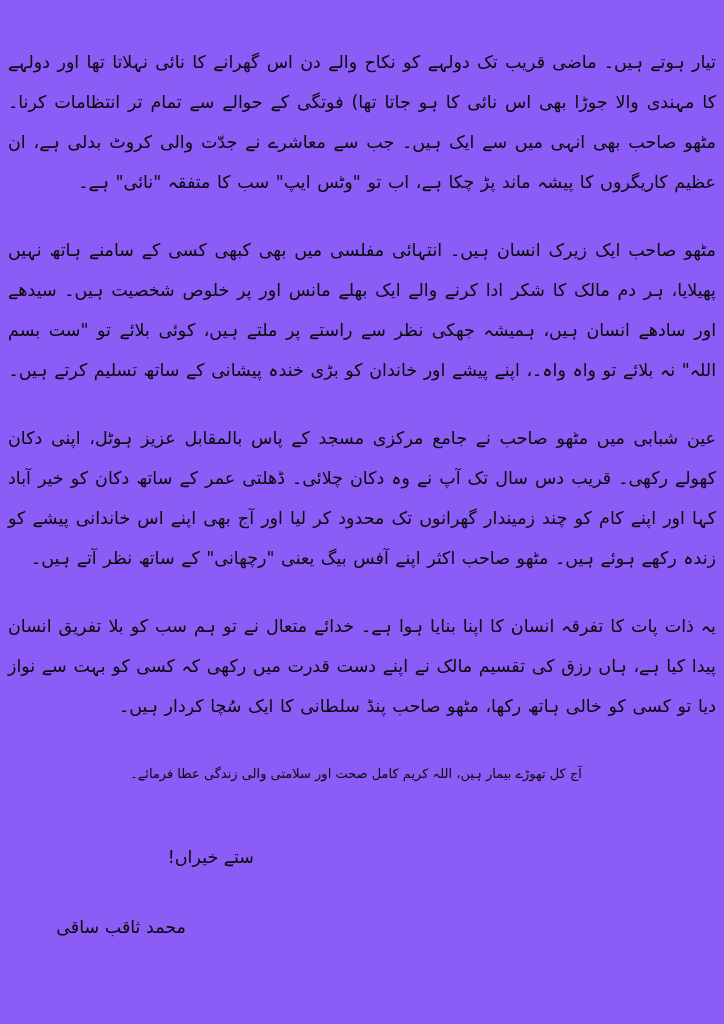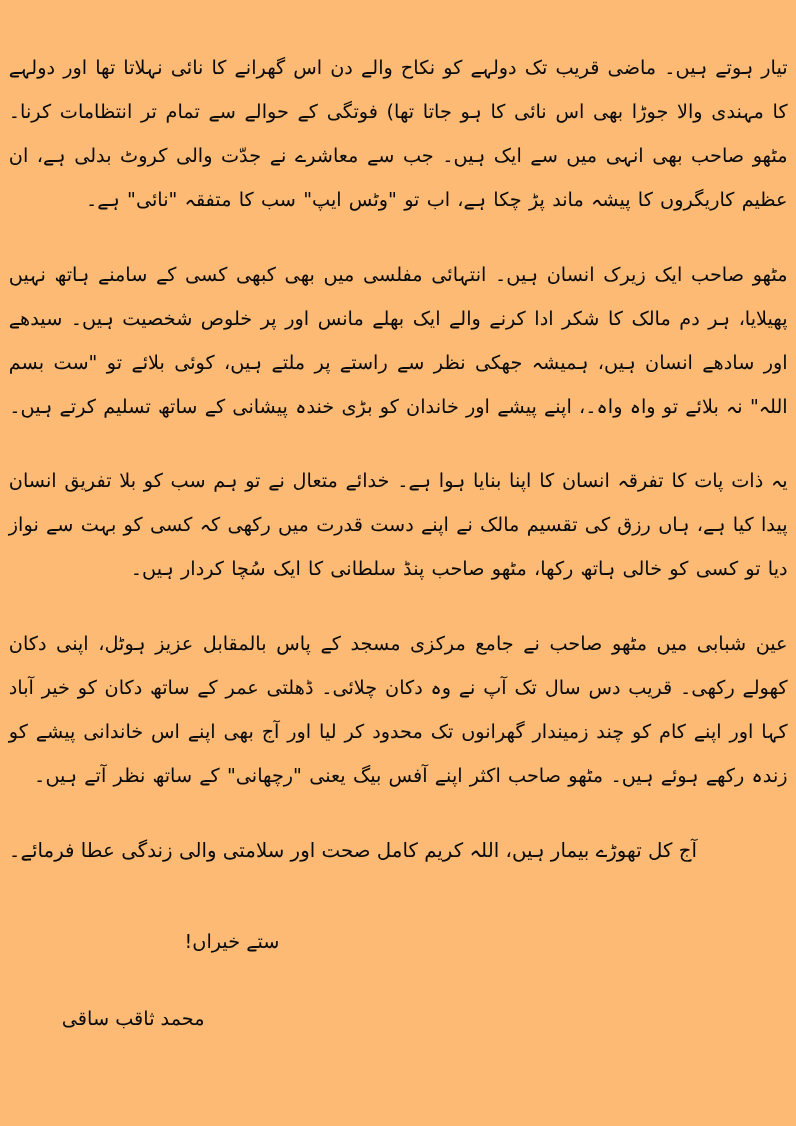--- a/index.html
+++ b/index.html
@@ -5,40 +5,40 @@
   html, body {
     margin: 0;
     padding: 0;
     background: #e8e8e8;
   }
   .page {
     position: relative;
     width: 724px;
     height: 1024px;
     margin: 0 auto;
-    background: #fdba74;
+    background: #8b5cf6;
     box-sizing: border-box;
     padding: 42px 8px 0 8px;
     direction: rtl;
     color: #0a0a0a;
     font-family: "DejaVu Sans", "Liberation Serif", sans-serif;
     overflow: hidden;
   }
   .para {
     font-size: 17.5px;
     line-height: 40px;
     text-align: justify;
     text-align-last: right;
     margin: 0 0 28px 0;
     word-spacing: 1px;
   }
   .closing-line {
-    font-size: 18px;
+    font-size: 13px;
     line-height: 40px;
-    text-align: left;
+    text-align: center;
     margin: 6px 12px 46px 0;
   }
   .signoff {
     font-size: 17.5px;
     line-height: 34px;
     text-align: right;
     padding-left: 0;
   }
   .signoff-greeting {
     padding-right: 462px;
@@ -52,23 +52,23 @@
 </head>
 <body>
 
 <div class="page">
   <div>
 
     <p class="para">تیار ہوتے ہیں۔ ماضی قریب تک دولہے کو نکاح والے دن اس گھرانے کا نائی نہلاتا تھا اور دولہے کا مہندی والا جوڑا بھی اس نائی کا ہو جاتا تھا) فوتگی کے حوالے سے تمام تر انتظامات کرنا۔ مٹھو صاحب بھی انہی میں سے ایک ہیں۔ جب سے معاشرے نے جدّت والی کروٹ بدلی ہے، ان عظیم کاریگروں کا پیشہ ماند پڑ چکا ہے، اب تو "وٹس ایپ" سب کا متفقہ "نائی" ہے۔</p>
 
     <p class="para">مٹھو صاحب ایک زیرک انسان ہیں۔ انتہائی مفلسی میں بھی کبھی کسی کے سامنے ہاتھ نہیں پھیلایا، ہر دم مالک کا شکر ادا کرنے والے ایک بھلے مانس اور پر خلوص شخصیت ہیں۔ سیدھے اور سادھے انسان ہیں، ہمیشہ جھکی نظر سے راستے پر ملتے ہیں، کوئی بلائے تو "ست بسم اللہ" نہ بلائے تو واہ واہ۔، اپنے پیشے اور خاندان کو بڑی خندہ پیشانی کے ساتھ تسلیم کرتے ہیں۔</p>
 
+    <p class="para">عین شبابی میں مٹھو صاحب نے جامع مرکزی مسجد کے پاس بالمقابل عزیز ہوٹل، اپنی دکان کھولے رکھی۔ قریب دس سال تک آپ نے وہ دکان چلائی۔ ڈھلتی عمر کے ساتھ دکان کو خیر آباد کہا اور اپنے کام کو چند زمیندار گھرانوں تک محدود کر لیا اور آج بھی اپنے اس خاندانی پیشے کو زندہ رکھے ہوئے ہیں۔ مٹھو صاحب اکثر اپنے آفس بیگ یعنی "رچھانی" کے ساتھ نظر آتے ہیں۔</p>
+
     <p class="para">یہ ذات پات کا تفرقہ انسان کا اپنا بنایا ہوا ہے۔ خدائے متعال نے تو ہم سب کو بلا تفریق انسان پیدا کیا ہے، ہاں رزق کی تقسیم مالک نے اپنے دست قدرت میں رکھی کہ کسی کو بہت سے نواز دیا تو کسی کو خالی ہاتھ رکھا، مٹھو صاحب پنڈ سلطانی کا ایک سُچا کردار ہیں۔</p>
-
-    <p class="para">عین شبابی میں مٹھو صاحب نے جامع مرکزی مسجد کے پاس بالمقابل عزیز ہوٹل، اپنی دکان کھولے رکھی۔ قریب دس سال تک آپ نے وہ دکان چلائی۔ ڈھلتی عمر کے ساتھ دکان کو خیر آباد کہا اور اپنے کام کو چند زمیندار گھرانوں تک محدود کر لیا اور آج بھی اپنے اس خاندانی پیشے کو زندہ رکھے ہوئے ہیں۔ مٹھو صاحب اکثر اپنے آفس بیگ یعنی "رچھانی" کے ساتھ نظر آتے ہیں۔</p>
 
     <p class="closing-line">آج کل تھوڑے بیمار ہیں، اللہ کریم کامل صحت اور سلامتی والی زندگی عطا فرمائے۔</p>
 
     <div class="signoff">
       <div class="signoff-greeting">ستے خیراں!</div>
       <div class="author-signature">محمد ثاقب ساقی</div>
     </div>
 
   </div>
 </div>

